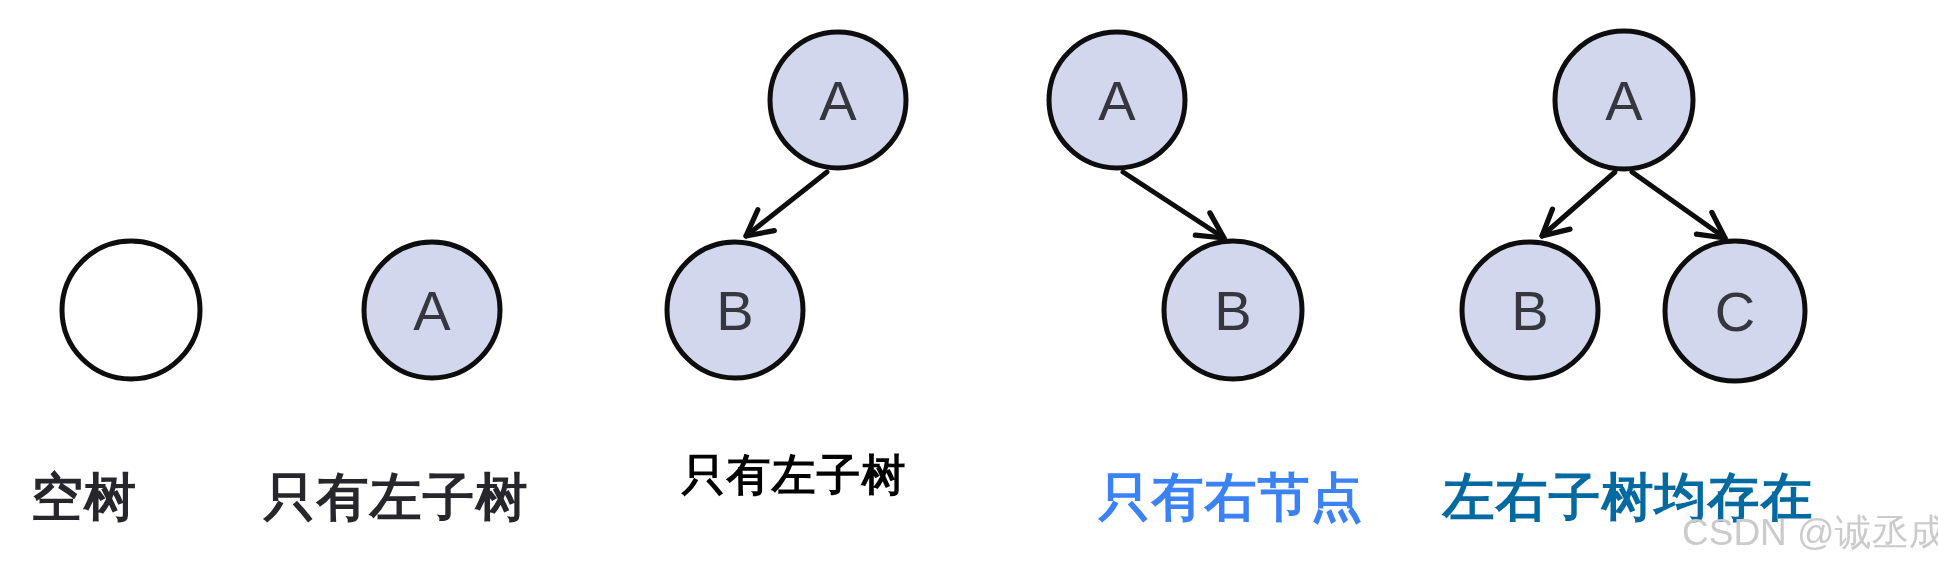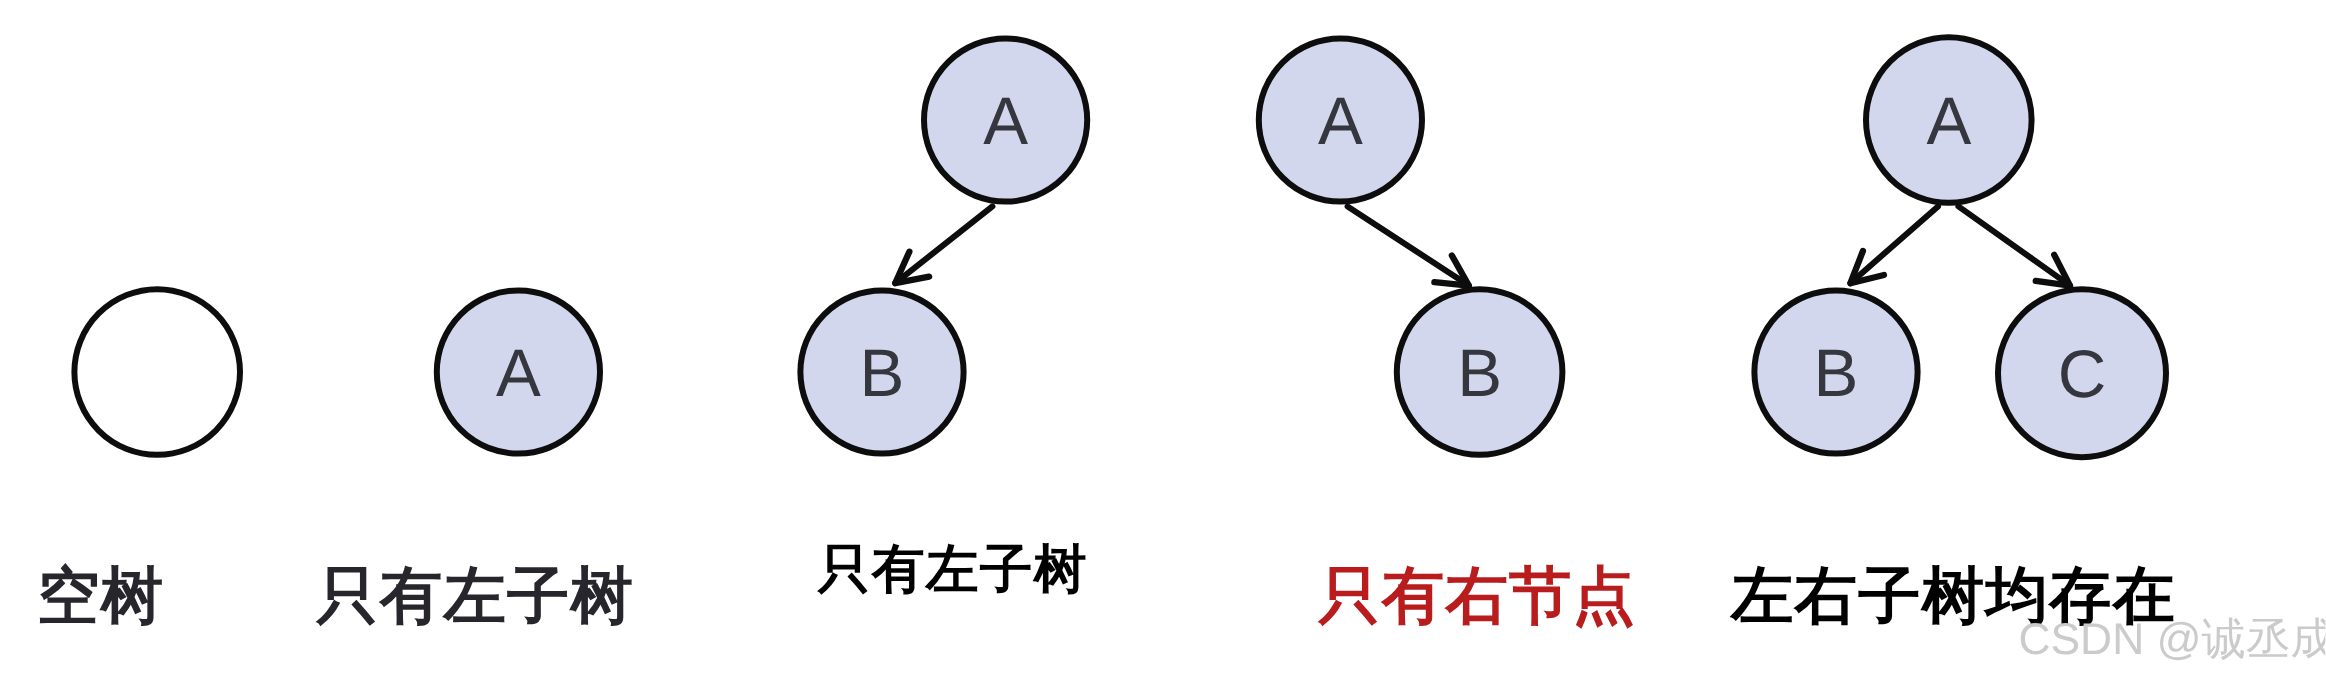--- a/index.html
+++ b/index.html
@@ -82,19 +82,19 @@
           <circle cx="1735" cy="311" r="70" fill="#d2d7ee" stroke="#0d0d0d" stroke-width="5"></circle>
           <text x="1735" y="330.6" text-anchor="middle" fill="#36363e" font-size="56">C</text>
         </g>
       </g>
   </svg>
 
   <div id="captions">
       <div class="caption" style="left: 84px; top: 471px; font-size: 52px; color: rgb(38, 38, 44);">空树</div>
       <div class="caption" style="left: 396px; top: 471px; font-size: 52px; color: rgb(38, 38, 44);">只有左子树</div>
       <div class="caption" style="left: 794px; top: 453px; font-size: 44px; color: #000000;">只有左子树</div>
-      <div class="caption" style="left: 1231px; top: 471px; font-size: 52px; color: #b91c1c;">只有右节点</div>
-      <div class="caption" style="left: 1628px; top: 471px; font-size: 52px; color: #000000;">左右子树均存在</div>
+      <div class="caption" style="left: 1231px; top: 471px; font-size: 52px; color: #3b82f6;">只有右节点</div>
+      <div class="caption" style="left: 1628px; top: 471px; font-size: 52px; color: #0369a1;">左右子树均存在</div>
     </div>
 
   <div id="watermark" class="watermark" style="left: 1682px; top: 514px; font-size: 37px; color: rgb(203, 203, 203);">CSDN @诚丞成</div>
 
 </div>
 
 </body></html>

